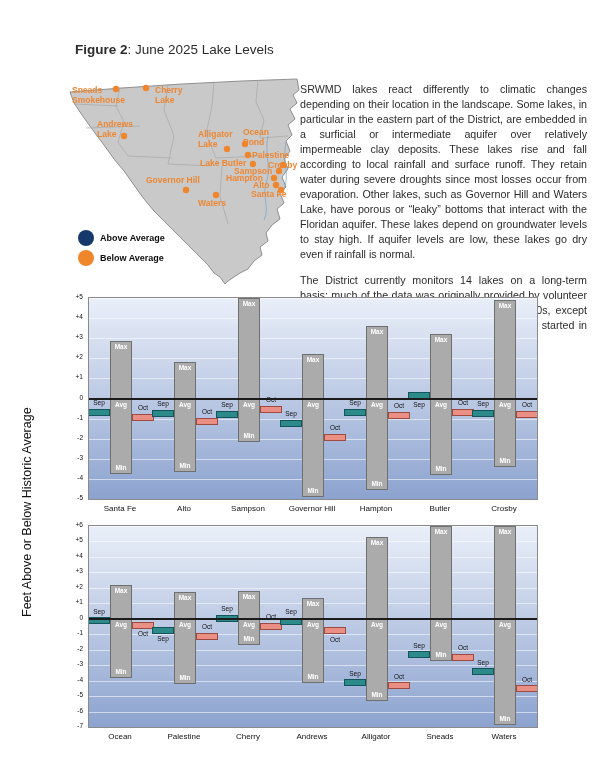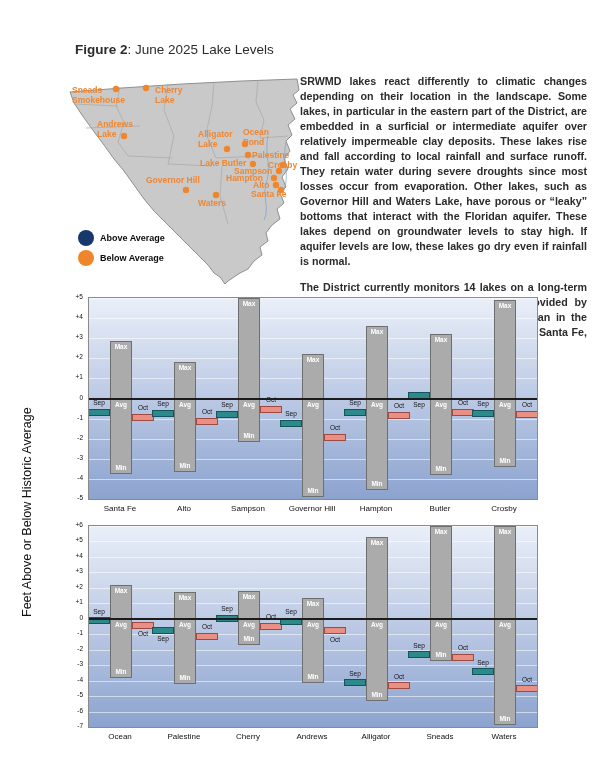--- a/index.html
+++ b/index.html
@@ -2,21 +2,21 @@
 <html><head>
 <meta charset="utf-8">
 <style>
   html,body{margin:0;padding:0;background:#ffffff;}
   .page{position:relative;width:600px;height:776px;background:#ffffff;overflow:hidden;
         font-family:"Liberation Sans","DejaVu Sans",sans-serif;color:#2b2b2b;}
   .title{position:absolute;left:75px;top:42px;font-size:13.5px;}
   .title b{font-weight:bold;}
   .map-wrap{position:absolute;left:62px;top:78px;width:240px;height:212px;}
   .article{position:absolute;left:300px;top:74px;width:287px;font-size:10.7px;line-height:1.4;text-align:justify;}
-  .article p{margin:0 0 11px 0;font-weight:bold;}
+  .article p{margin:8px 0 11px 0;}
   .y-axis-title{position:absolute;left:20px;top:362px;height:300px;width:18px;
         writing-mode:vertical-rl;transform:rotate(180deg);text-align:center;font-size:12.5px;color:#111;}
   .chart{position:absolute;left:55px;width:510px;height:232px;}
   #chart-upper{top:292px;}
   #chart-lower{top:520px;}
   .plot{position:absolute;left:33px;top:5px;width:448px;height:201px;
         background:linear-gradient(#EAEFF9,#8CA3CF);border:1px solid #8a8a8a;overflow:hidden;}
   .grid{position:absolute;left:0;right:0;height:1px;background:rgba(255,255,255,0.55);}
   .zero{position:absolute;left:0;right:0;height:2px;background:#1c1c1c;z-index:5;}
   .tick{position:absolute;left:0;width:28px;text-align:right;font-size:6.5px;color:#111;}

